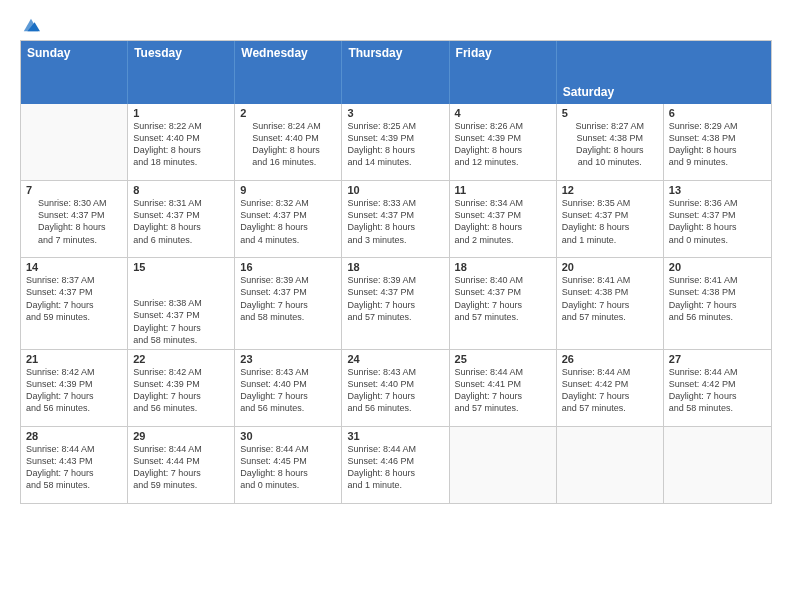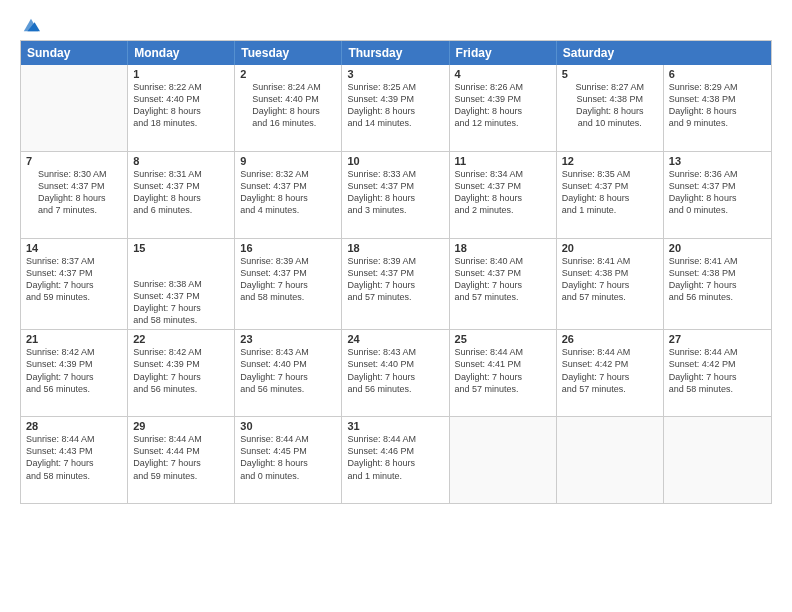--- a/index.html
+++ b/index.html
@@ -65,21 +65,21 @@
       background: #3a77c4;
     }
     .cal-header-cell {
       color: #fff;
       font-size: 12px;
       font-weight: bold;
       padding: 5px 6px;
       text-align: left;
       border-right: 1px solid #5590d0;
     }
-    .cal-header-cell:last-child { border-right: none; }
+    .cal-header-cell:last-child { border-right: none; margin-top: 39px; }
     .cal-body {
       flex: 1;
       display: flex;
       flex-direction: column;
     }
     .cal-row {
       display: grid;
       grid-template-columns: repeat(7, 1fr);
       flex: 1;
       border-top: 1px solid #ccc;
@@ -127,22 +127,22 @@
     </div>
     <div class="title-block">
       <div class="month-title"></div>
       <div class="subtitle"></div>
     </div>
   </div>
 
   <div class="calendar">
     <div class="cal-header">
     <div class="cal-header-cell">Sunday</div>
-        <div class="cal-header-cell">Monday</div>
         <div class="cal-header-cell">Tuesday</div>
+        <div class="cal-header-cell">Wednesday</div>
         <div class="cal-header-cell">Thursday</div>
         <div class="cal-header-cell">Friday</div>
         <div class="cal-header-cell">Saturday</div>
       </div>
     <div class="cal-body">
     <div class="cal-row">
           <div class="cal-cell empty"></div>
           <div class="cal-cell">
             <span class="day-num">1</span>
             <div class="day-info" style="white-space: pre-line;">Sunrise: 8:22 AM

